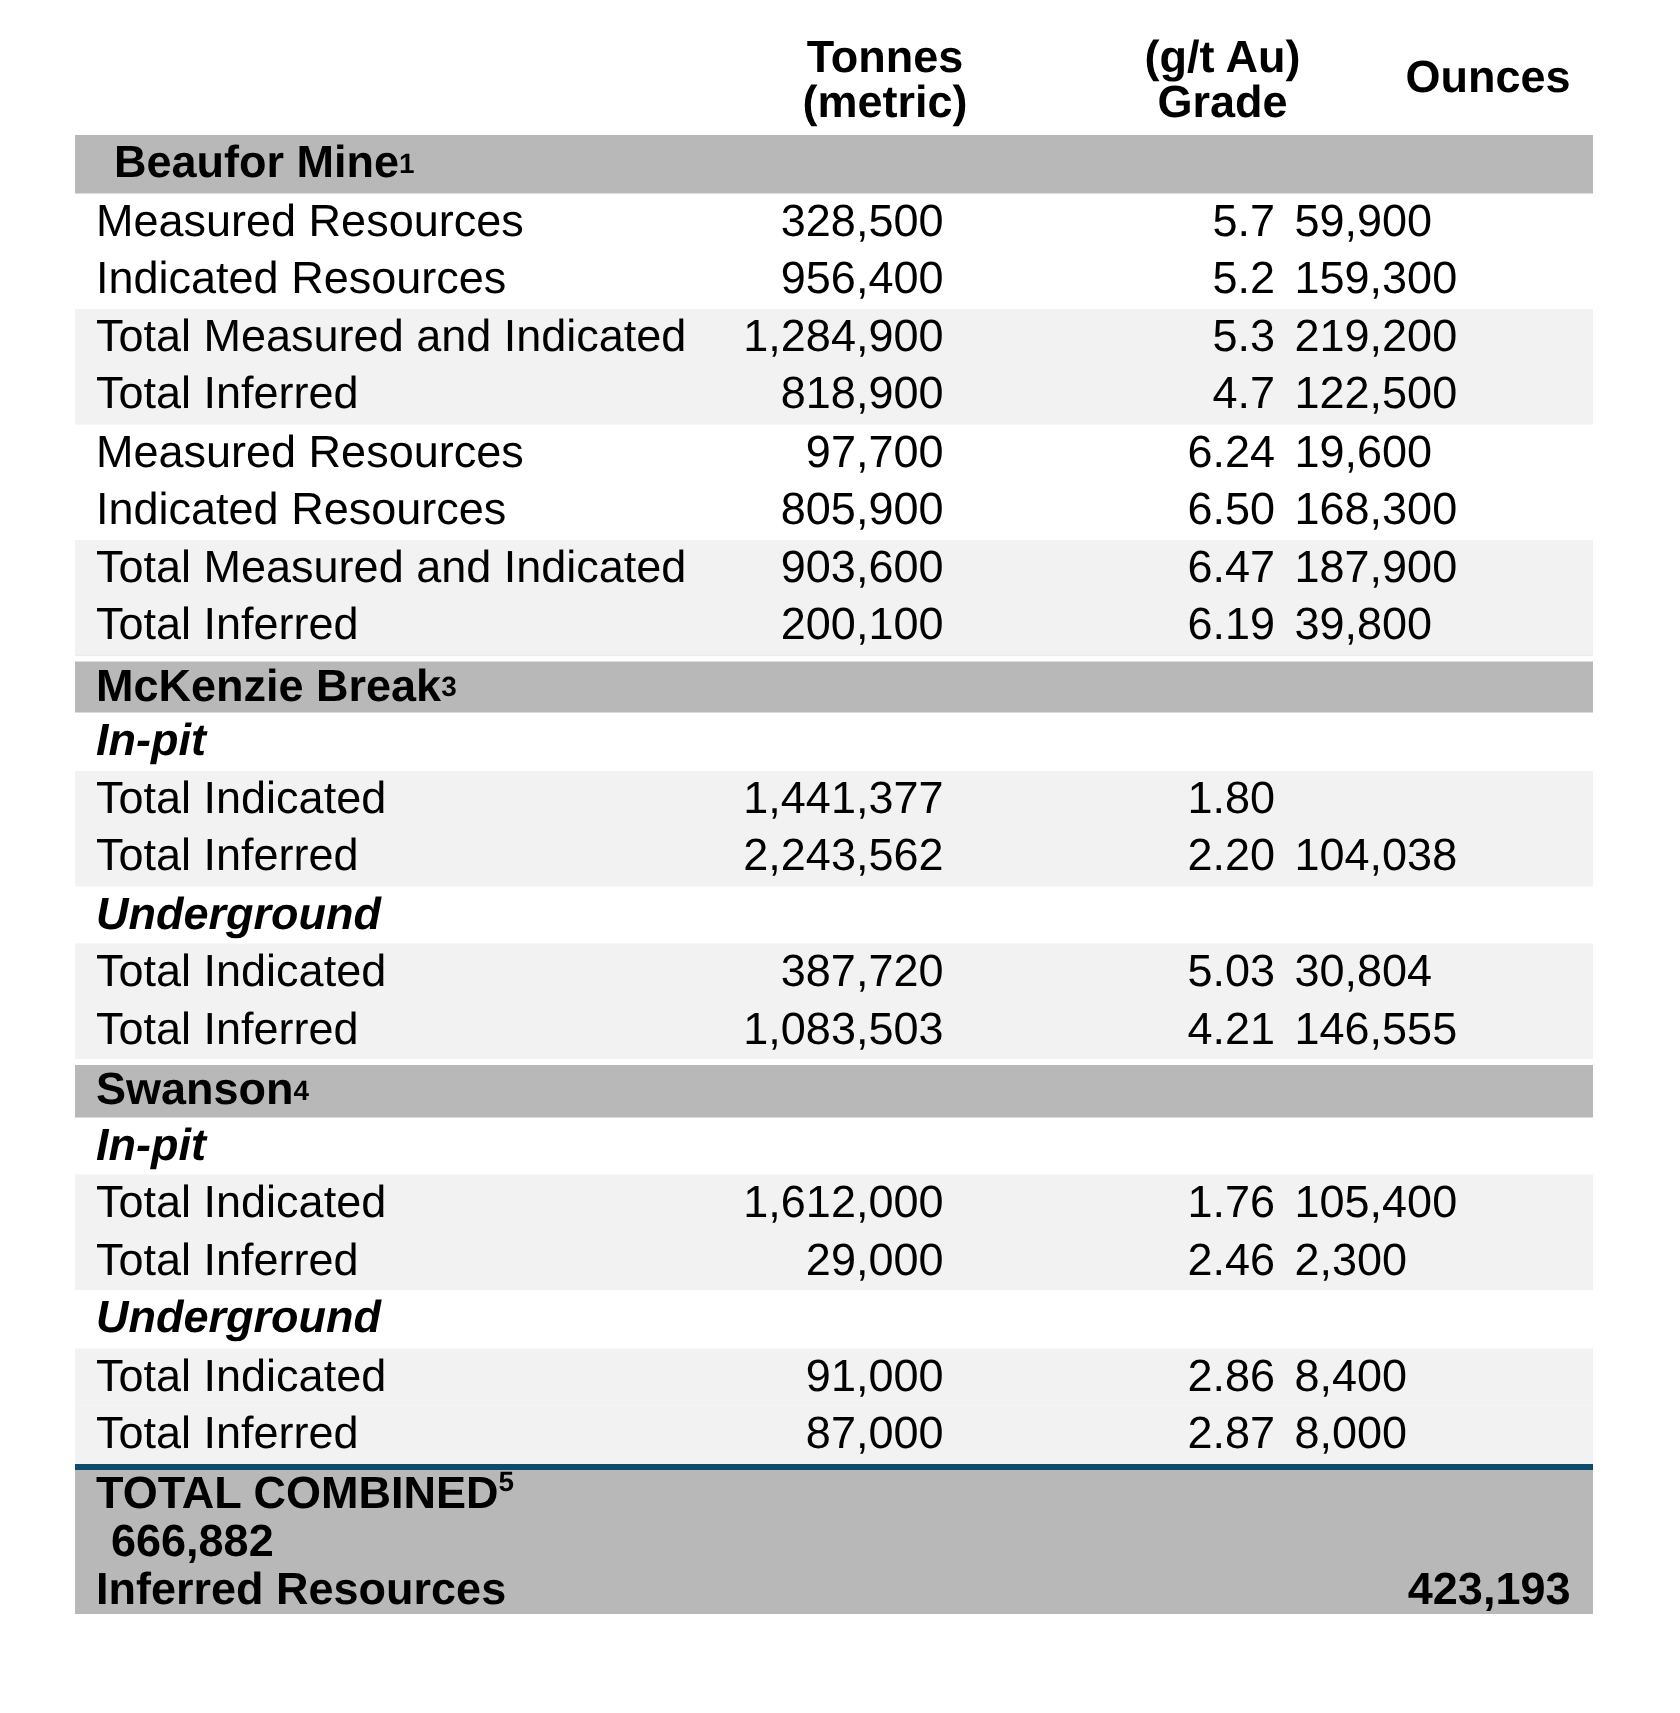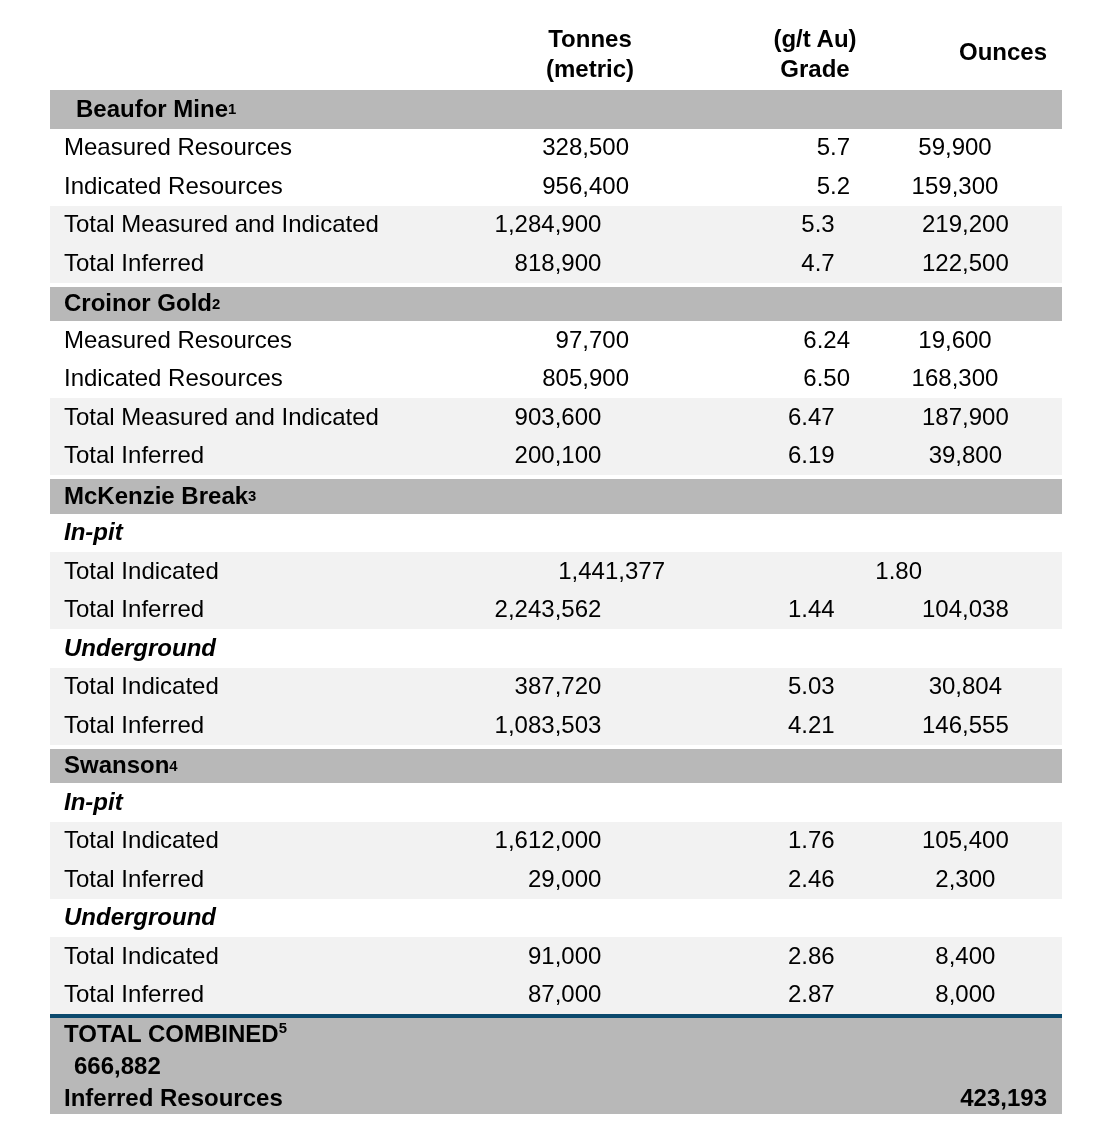--- a/index.html
+++ b/index.html
@@ -1,37 +1,37 @@
 <!DOCTYPE html>
 <html><head>
 <meta charset="utf-8">
 <style>
   html,body{margin:0;padding:0;background:#ffffff;}
   body{width:1120px;height:1142px;font-family:"Liberation Sans",sans-serif;color:#000;}
-  .table{margin:14px 0 0 50px;width:1012px;font-size:24px;line-height:1.2;}
+  .table{margin:14px 0 0 50px;width:1012px;font-size:30px;line-height:1.2;}
 
   
   .header-row{position:relative;height:76px;font-weight:bold;}
   .hcol{position:absolute;top:10px;text-align:center;line-height:30px;}
   .h-tonnes{left:440px;width:200px;}
   .h-grade{left:640px;width:250px;}
   .h-ounces{position:absolute;top:0;right:15px;height:76px;display:flex;align-items:center;font-weight:bold;}
 
   
   .band{height:38.5px;background:var(--band,#b8b8b8);border-top:4px solid #fff;box-sizing:border-box;
         display:flex;align-items:center;padding-left:14px;font-weight:bold;}
   .band.no-seam{border-top:0;padding-left:26px;}
 
   
   .row{height:38.5px;display:flex;align-items:center;}
-  .row.shaded{background:var(--stripe,#f2f2f2);gap:36px;}
+  .row.shaded{background:var(--stripe,#f2f2f2);}
   .c-label{width:440px;padding-left:14px;box-sizing:border-box;white-space:nowrap;}
   .c-tonnes{width:150px;text-align:right;padding-right:11px;box-sizing:border-box;}
   .c-grade{width:223px;text-align:right;padding-right:13px;box-sizing:border-box;}
-  .c-ounces{width:199px;text-align:center;padding-right:15px;box-sizing:border-box;}
+  .c-ounces{width:199px;text-align:left;padding-right:15px;box-sizing:border-box;}
   .row.subheader .c-label{width:100%;font-weight:bold;font-style:italic;}
 
   
   .total-band{background:var(--band,#b8b8b8);border-top:4px solid #0c4a6e;font-weight:bold;}
   .total-line{display:flex;align-items:center;height:32px;}
   .total-line .t-label{padding-left:14px;flex:1;white-space:nowrap;}
   .total-line .t-num{padding-right:15px;text-align:right;margin-left:24px;}
 
   sup{font-size:0.62em;vertical-align:super;line-height:0;}
 </style>
@@ -74,24 +74,20 @@
         <div class="c-tonnes">1,284,900</div>
         <div class="c-grade">5.3</div>
         <div class="c-ounces">219,200</div>
       </div>
       <div class="row shaded">
         <div class="c-label">Total Inferred</div>
         <div class="c-tonnes">818,900</div>
         <div class="c-grade">4.7</div>
         <div class="c-ounces">122,500</div>
       </div>
-      <div class="band">
-        <span>Croinor Gold</span>
-        <sup>2</sup>
-      </div>
       <div class="row">
         <div class="c-label">Measured Resources</div>
         <div class="c-tonnes">97,700</div>
         <div class="c-grade">6.24</div>
         <div class="c-ounces">19,600</div>
       </div>
       <div class="row">
         <div class="c-label">Indicated Resources</div>
         <div class="c-tonnes">805,900</div>
         <div class="c-grade">6.50</div>
@@ -117,21 +113,21 @@
         <div class="c-label">In-pit</div>
       </div>
       <div class="row shaded">
         <div class="c-label">Total Indicated</div>
         <div class="c-tonnes">1,441,377</div>
         <div class="c-grade">1.80</div>
       </div>
       <div class="row shaded">
         <div class="c-label">Total Inferred</div>
         <div class="c-tonnes">2,243,562</div>
-        <div class="c-grade">1.44</div>
+        <div class="c-grade">2.20</div>
         <div class="c-ounces">104,038</div>
       </div>
       <div class="row subheader">
         <div class="c-label">Underground</div>
       </div>
       <div class="row shaded">
         <div class="c-label">Total Indicated</div>
         <div class="c-tonnes">387,720</div>
         <div class="c-grade">5.03</div>
         <div class="c-ounces">30,804</div>

